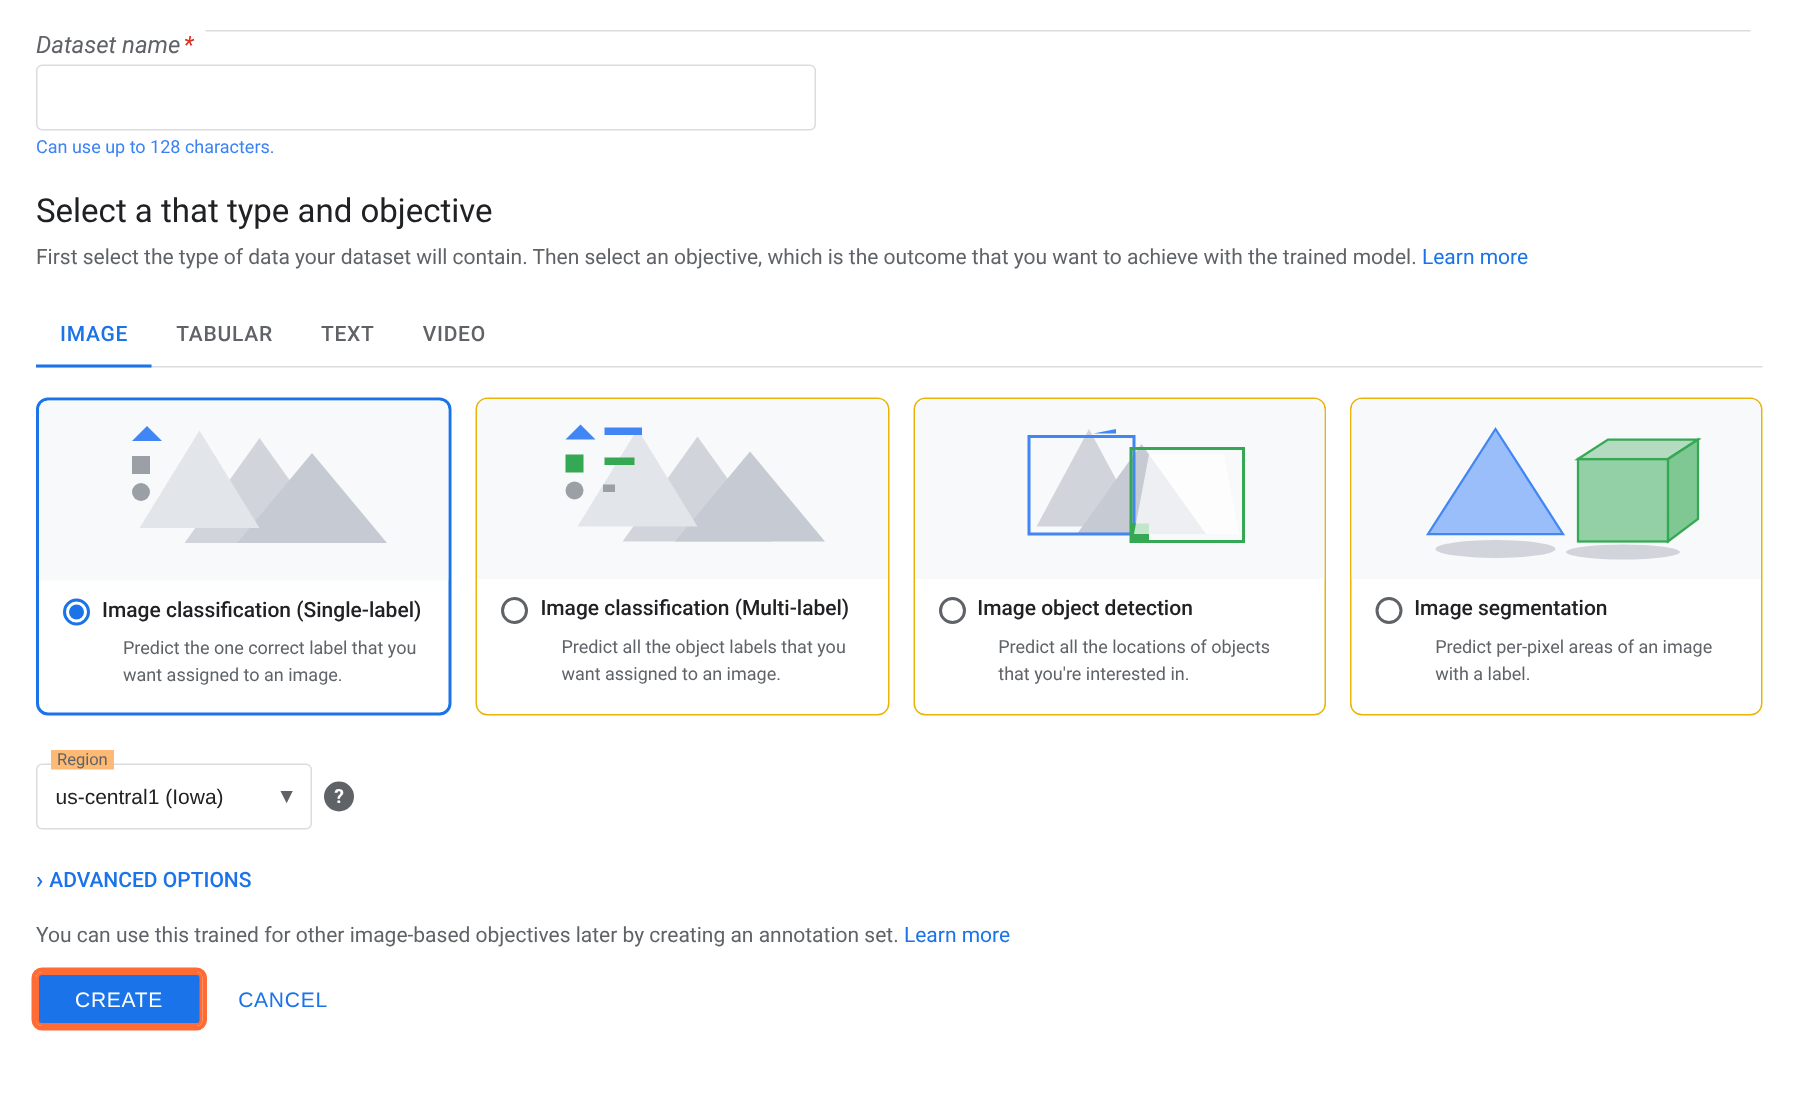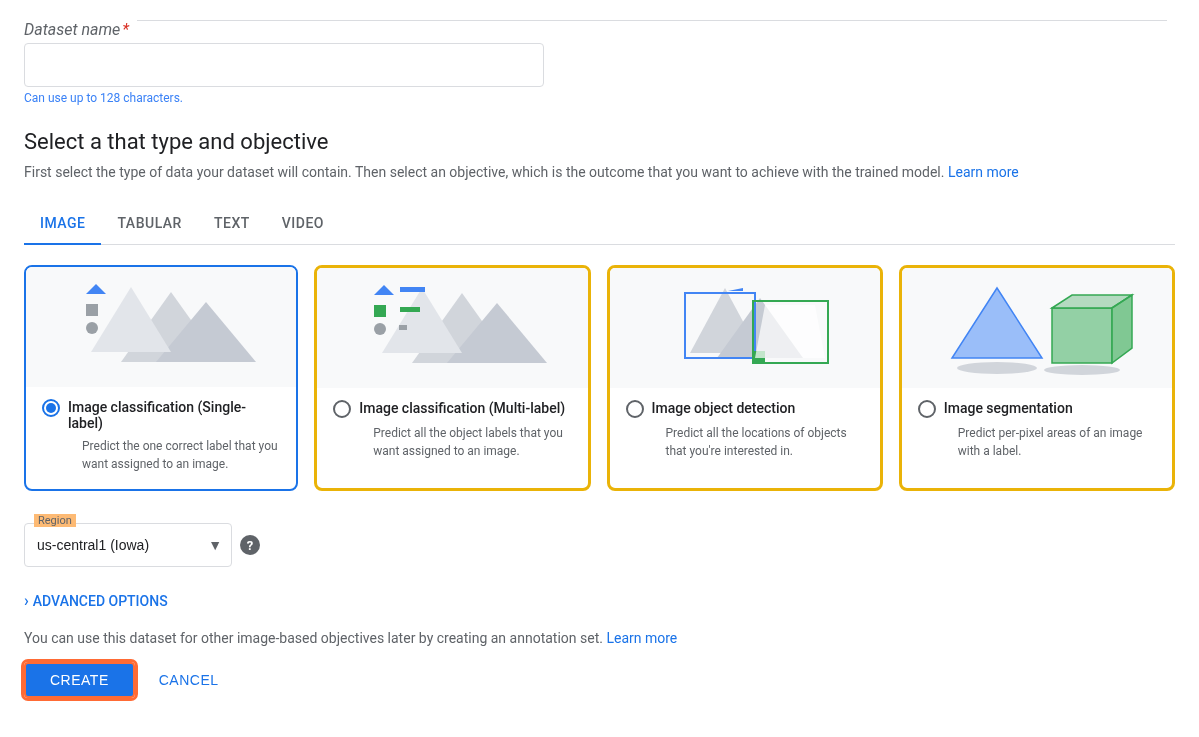--- a/index.html
+++ b/index.html
@@ -91,21 +91,21 @@
     }
 
     .cards-container {
       display: flex;
       gap: 16px;
       margin-bottom: 32px;
     }
 
     .card {
       flex: 1;
-      border: 3px solid #eab308;
+      border: 1px solid #eab308;
       border-radius: 8px;
       overflow: hidden;
       cursor: pointer;
       position: relative;
       min-width: 0;
     }
 
     .card.selected {
       border-color: #1a73e8;
       border-width: 2px;
@@ -172,21 +172,21 @@
       margin-bottom: 24px;
     }
 
     .region-select-wrapper {
       display: flex;
       align-items: center;
       gap: 8px;
     }
 
     .region-select {
-      width: 208px;
+      width: 184px;
       height: 44px;
       border: 1px solid #dadce0;
       border-radius: 4px;
       padding: 10px 12px;
       font-size: 14px;
       color: #202124;
       appearance: none;
       background: #fff;
       cursor: pointer;
       outline: none;
@@ -427,21 +427,21 @@
       <div class="help-icon">?</div>
     </div>
   </div>
 
   <div class="advanced-options">
     <span class="chevron-icon">›</span>
     <span>ADVANCED OPTIONS</span>
   </div>
 
   <div class="footer-note">
-    <span>You can use this dataset for other image-based objectives later by creating an annotation set.</span>
+    <span>You can use this trained for other image-based objectives later by creating an annotation set.</span>
     <a href="#">Learn more</a>
   </div>
 
   <div class="button-row">
     <button class="btn-create">CREATE</button>
     <button class="btn-cancel">CANCEL</button>
   </div>
 
 </div>
 

